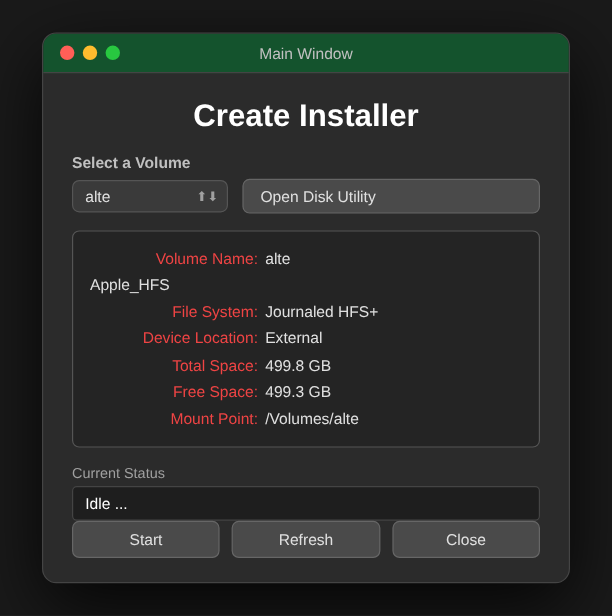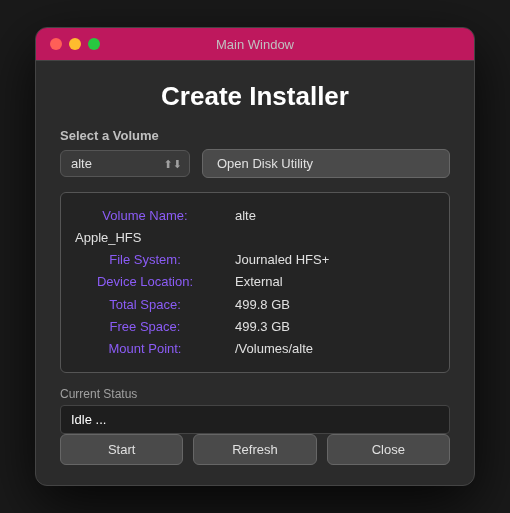--- a/index.html
+++ b/index.html
@@ -21,21 +21,21 @@
     .window {
       background: #2b2b2b;
       border-radius: 12px;
       width: 440px;
       box-shadow: 0 20px 60px rgba(0,0,0,0.8);
       overflow: hidden;
       border: 1px solid #444;
     }
 
     .title-bar {
-      background: #be185d;
+      background: #14532d;
       display: flex;
       align-items: center;
       padding: 10px 14px;
       position: relative;
       border-bottom: 1px solid #444;
     }
 
     .traffic-lights {
       display: flex;
       gap: 7px;
@@ -140,25 +140,25 @@
       background: #242424;
     }
 
     .info-row {
       display: flex;
       font-size: 13px;
       line-height: 1.7;
     }
 
     .info-label {
-      color: #8b5cf6;
-      text-align: center;
+      color: #ef4444;
+      text-align: right;
       width: 140px;
       flex-shrink: 0;
-      margin-right: 20px;
+      margin-right: 6px;
     }
 
     .info-value {
       color: #e0e0e0;
     }
 
     .status-section {
     }
 
     .status-label {

